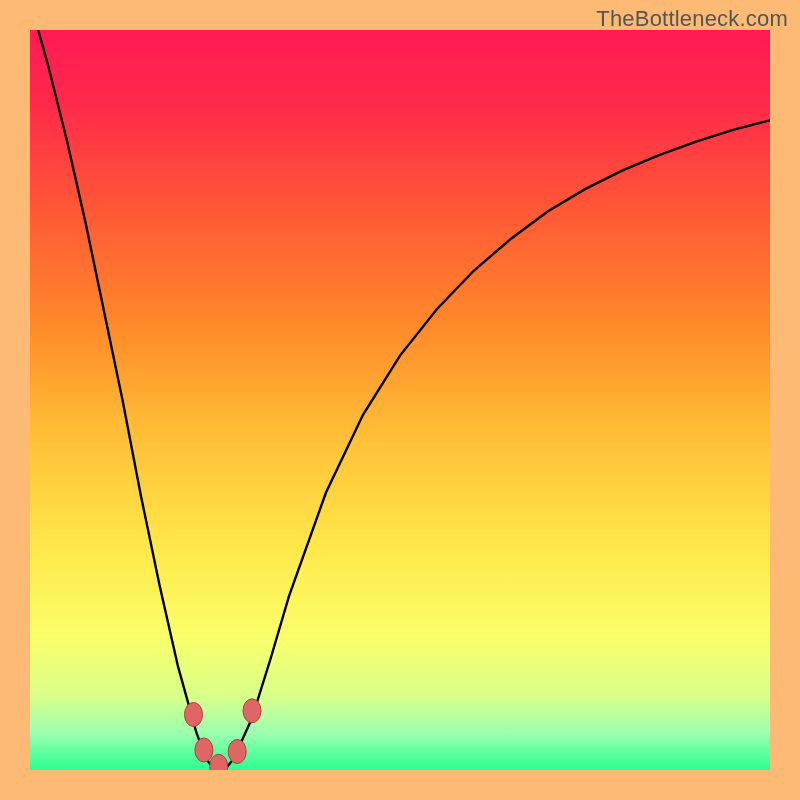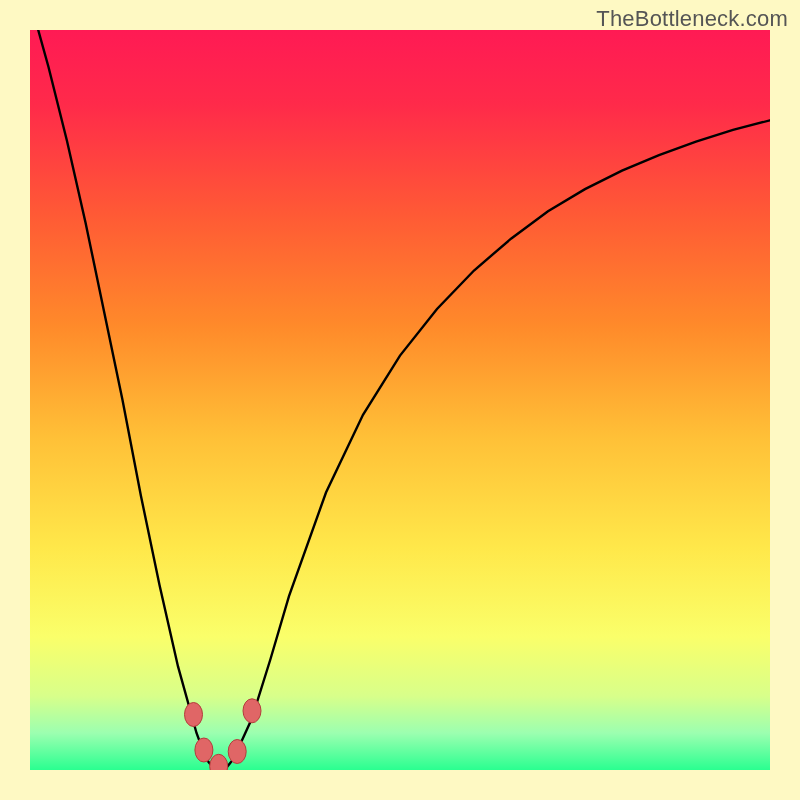--- a/index.html
+++ b/index.html
@@ -9,21 +9,21 @@
     height: 800px;
     background: #000;
     overflow: hidden;
     font-family: Arial, Helvetica, sans-serif;
   }
   .frame {
     position: absolute;
     left: 0; top: 0;
     width: 800px;
     height: 800px;
-    background: #fef9c3;
+    background: #fdba74;
   }
   .plot-area {
     position: absolute;
     left: 30px;
     top: 30px;
     width: 740px;
     height: 740px;
   }
   .plot-area svg {
     display: block;

